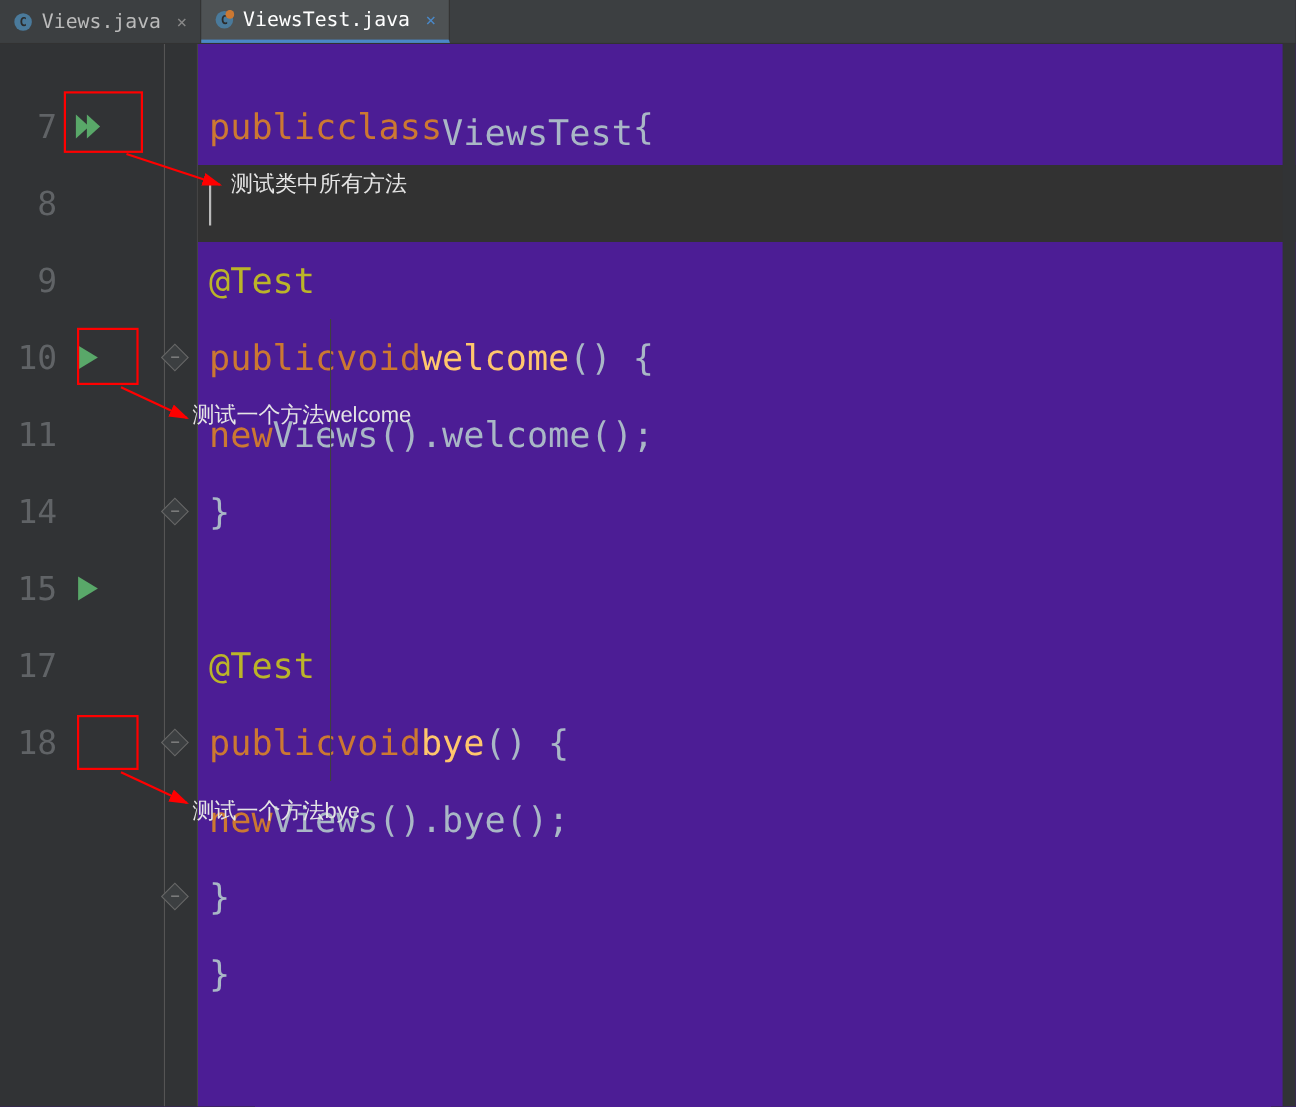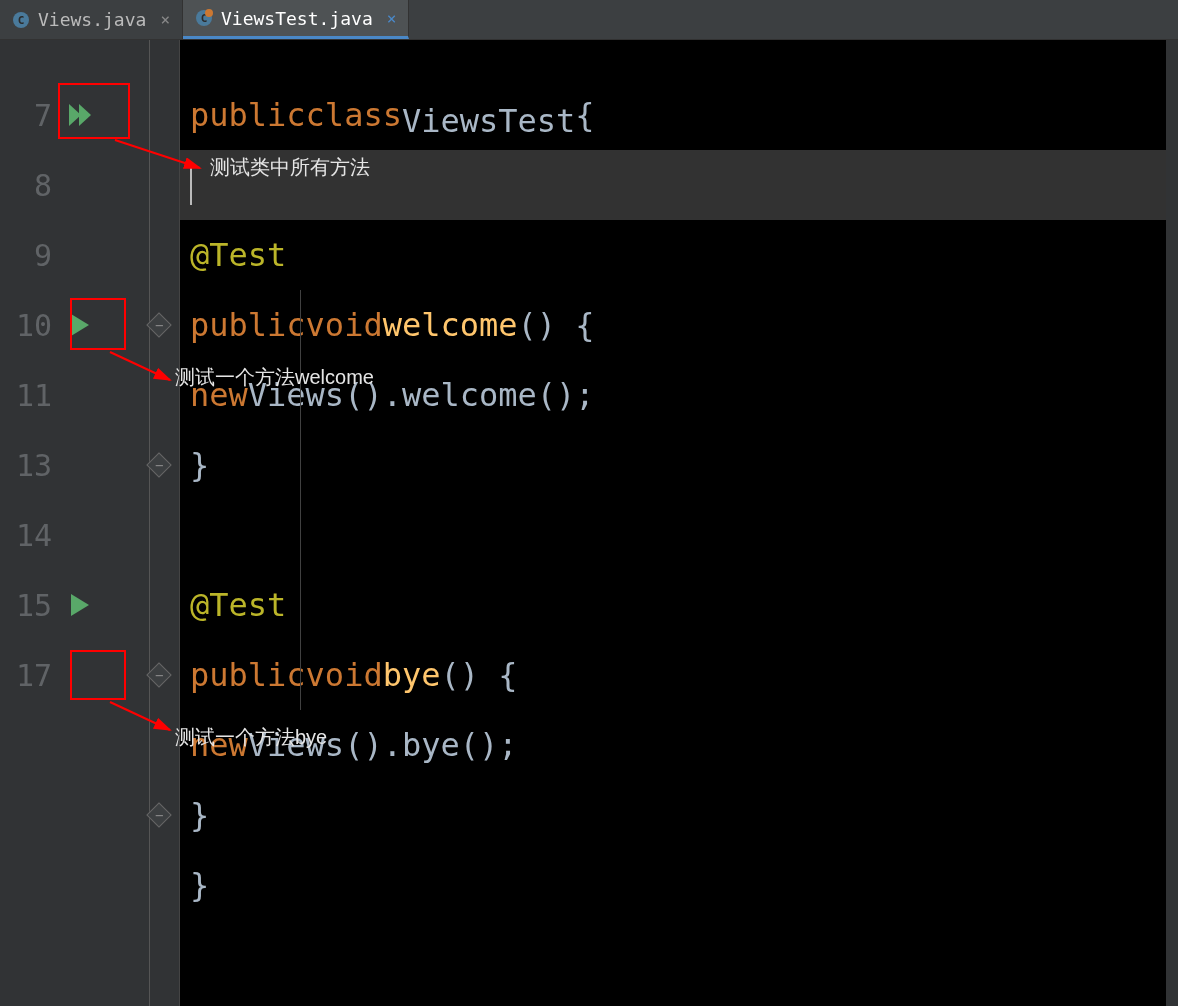--- a/index.html
+++ b/index.html
@@ -95,21 +95,21 @@
       display: flex;
       align-items: center;
       justify-content: center;
       color: #888;
       font-size: 14px;
       transform: rotate(45deg);
     }
     .fold-icon span { transform: rotate(-45deg); }
     .code-area {
       flex: 1;
-      background: #000000;
+      background: #4c1d95;
       position: relative;
       text-align: center;
     }
     .code-line {
       height: 70px;
       display: flex;
       align-items: center;
       font-size: 32px;
       white-space: pre;
       padding-left: 10px;
@@ -207,35 +207,35 @@
       <div class="run-gutter">
         <svg width="30" height="30" viewBox="0 0 30 30">
             <path d="M6,4 L24,15 L6,26 Z" fill="#59a869"></path>
           </svg>
       </div>
     </div>
     <div class="line-row">
         <span class="line-num">11</span>
       </div>
     <div class="line-row">
-        <span class="line-num">13</span>
-      </div>
-    <div class="line-row">
         <span class="line-num">14</span>
       </div>
     <div class="line-row">
       <span class="line-num">15</span>
       <div class="run-gutter">
         <svg width="30" height="30" viewBox="0 0 30 30">
             <path d="M6,4 L24,15 L6,26 Z" fill="#59a869"></path>
           </svg>
       </div>
     </div>
     <div class="line-row">
         <span class="line-num">17</span>
+      </div>
+    <div class="line-row">
+        <span class="line-num">18</span>
       </div>
   </div>
 
   <div class="gutter2">
     <div class="line-row" style="height:40px"></div>
     <div class="line-row"></div>
     <div class="line-row"></div>
     <div class="line-row"></div>
     <div class="line-row">
         <div class="fold-icon">

